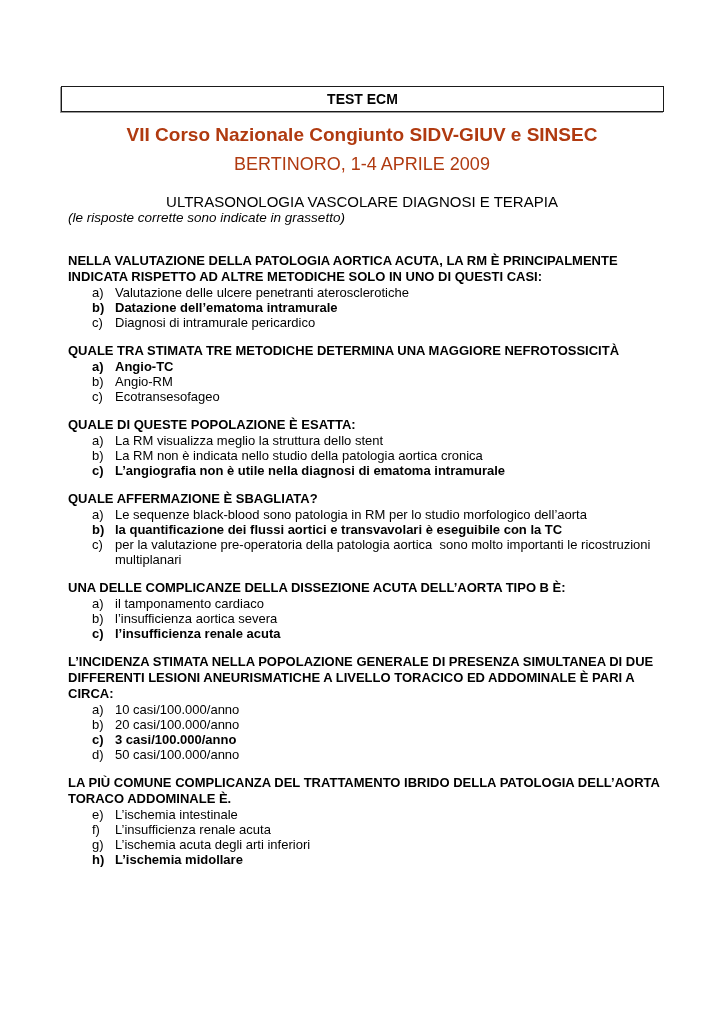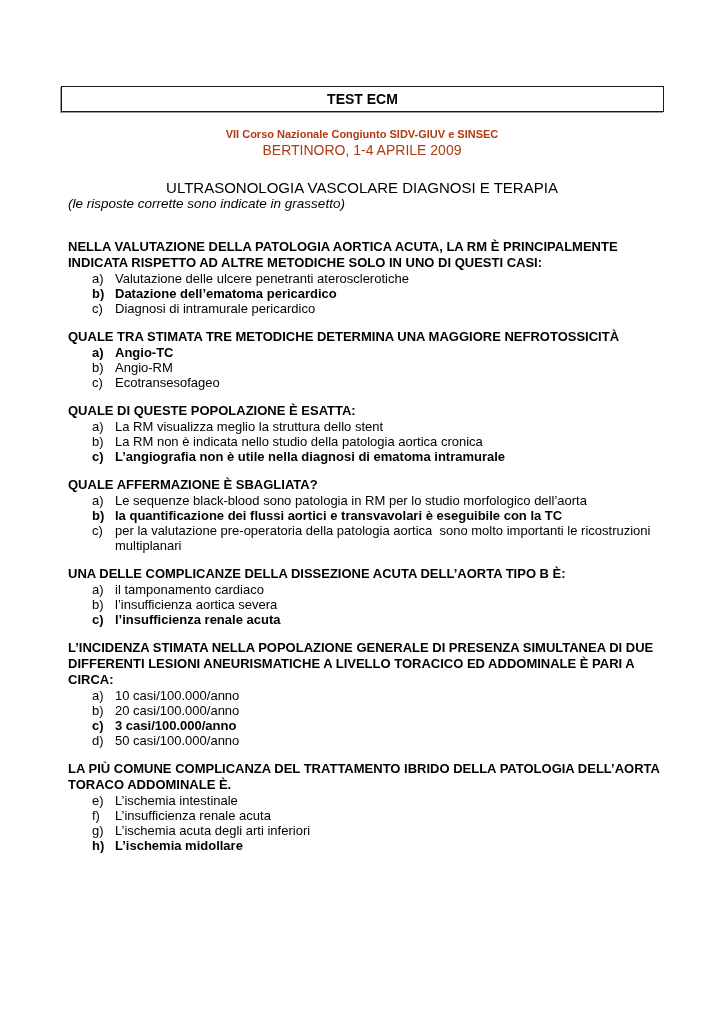--- a/index.html
+++ b/index.html
@@ -21,28 +21,29 @@
     text-align: center;
     font-weight: bold;
     font-size: 14px;
     line-height: 24px;
     height: 24px;
   }
   .center { text-align: center; }
   .title-course {
     margin-top: 14px;
     font-weight: bold;
-    font-size: 11px;
+    font-size: 19px;
     line-height: 17px;
     color: #b03a10;
   }
   .title-date {
-    font-size: 14px;
+    font-size: 18px;
     line-height: 15px;
     color: #b03a10;
+    margin-top: 14px;
   }
   .title-subject {
     margin-top: 21px;
     font-size: 15px;
     line-height: 17px;
   }
   .title-subtitle {
     font-size: 14px;
     line-height: 16px;
   }
@@ -109,21 +110,21 @@
 
     <div class="questions" id="questions">
         <div class="question">
           <div class="q-heading">NELLA VALUTAZIONE DELLA PATOLOGIA AORTICA ACUTA, LA RM È PRINCIPALMENTE INDICATA RISPETTO AD ALTRE METODICHE SOLO IN UNO DI QUESTI CASI:</div>
           <div class="option">
             <span class="letter">a)</span>
             <span class="text">Valutazione delle ulcere penetranti aterosclerotiche</span>
           </div>
           <div class="option bold">
             <span class="letter">b)</span>
-            <span class="text">Datazione dell’ematoma pericardico</span>
+            <span class="text">Datazione dell’ematoma intramurale</span>
           </div>
           <div class="option">
             <span class="letter">c)</span>
             <span class="text">Diagnosi di intramurale pericardico</span>
           </div>
         </div>
         <div class="question">
           <div class="q-heading">QUALE TRA STIMATA TRE METODICHE DETERMINA UNA MAGGIORE NEFROTOSSICITÀ</div>
           <div class="option bold">
             <span class="letter">a)</span>

